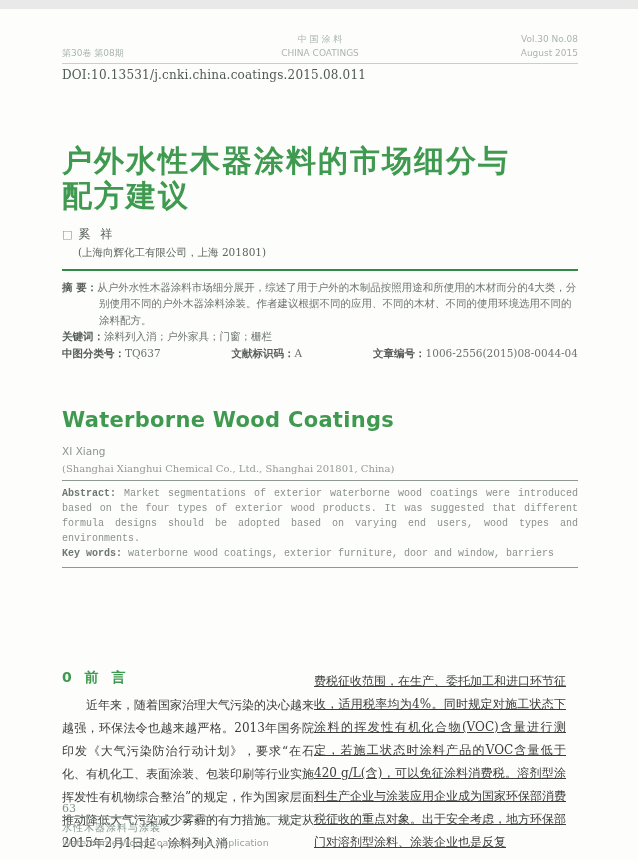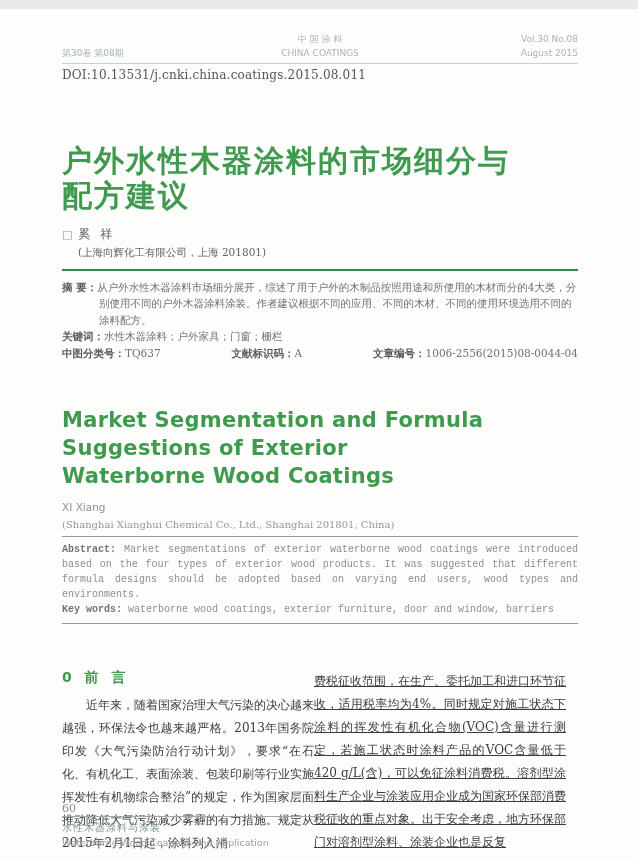--- a/index.html
+++ b/index.html
@@ -137,30 +137,29 @@
       <div>配方建议</div>
     </div>
 
     <div class="author-row"><span class="sq">□</span><span>奚 祥</span></div>
     <div class="affil-cn">(上海向辉化工有限公司，上海 201801)</div>
 
     <div class="green-rule"></div>
 
     <div class="meta-cn">
       <p class="hang"><span class="lbl">摘 要：</span><span>从户外水性木器涂料市场细分展开，综述了用于户外的木制品按照用途和所使用的木材而分的4大类，分别使用不同的户外木器涂料涂装。作者建议根据不同的应用、不同的木材、不同的使用环境选用不同的涂料配方。</span></p>
-      <p><span class="lbl">关键词：</span><span>水性木器涂料；户外家具；门窗；栅栏</span></p>
+      <p><span class="lbl">关键词：</span><span>涂料列入消；户外家具；门窗；栅栏</span></p>
       <div class="class-row">
         <span><span class="lbl">中图分类号：</span><span>TQ637</span></span>
         <span><span class="lbl">文献标识码：</span><span>A</span></span>
         <span><span class="lbl">文章编号：</span><span>1006-2556(2015)08-0044-04</span></span>
       </div>
     </div>
 
     <div class="en-title">
-      <div>Market Segmentation and Formula Suggestions of Exterior</div>
       <div>Waterborne Wood Coatings</div>
     </div>
     <div class="author-en">XI Xiang</div>
     <div class="affil-en">(Shanghai Xianghui Chemical Co., Ltd., Shanghai 201801, China)</div>
 
     <div class="en-abstract">
       <p><span class="lbl">Abstract:</span><span> Market segmentations of exterior waterborne wood coatings were introduced based on the four types of exterior wood products. It was suggested that different formula designs should be adopted based on varying end users, wood types and environments.</span></p>
       <p><span class="lbl">Key words:</span><span> waterborne wood coatings, exterior furniture, door and window, barriers</span></p>
     </div>
 
@@ -170,17 +169,17 @@
     <div class="col">
       <div class="sec-heading">0 前 言</div>
       <p class="body-p">近年来，随着国家治理大气污染的决心越来越强，环保法令也越来越严格。2013年国务院印发《大气污染防治行动计划》，要求“在石化、有机化工、表面涂装、包装印刷等行业实施挥发性有机物综合整治”的规定，作为国家层面推动降低大气污染减少雾霾的有力措施。规定从2015年2月1日起，涂料列入消</p>
     </div>
     <div class="col">
       <p class="body-p cont">费税征收范围，在生产、委托加工和进口环节征收，适用税率均为4%。同时规定对施工状态下涂料的挥发性有机化合物(VOC)含量进行测定，若施工状态时涂料产品的VOC含量低于420 g/L(含)，可以免征涂料消费税。溶剂型涂料生产企业与涂装应用企业成为国家环保部消费税征收的重点对象。出于安全考虑，地方环保部门对溶剂型涂料、涂装企业也是反复</p>
     </div>
   </div>
 
   <div class="footer">
-    <div class="pagenum">60</div>
+    <div class="pagenum">63</div>
     <div class="journal-cn">水性木器涂料与涂装</div>
     <div class="journal-en">Waterborne Wood Coatings and Application</div>
   </div>
 </div>
 
 </body></html>

